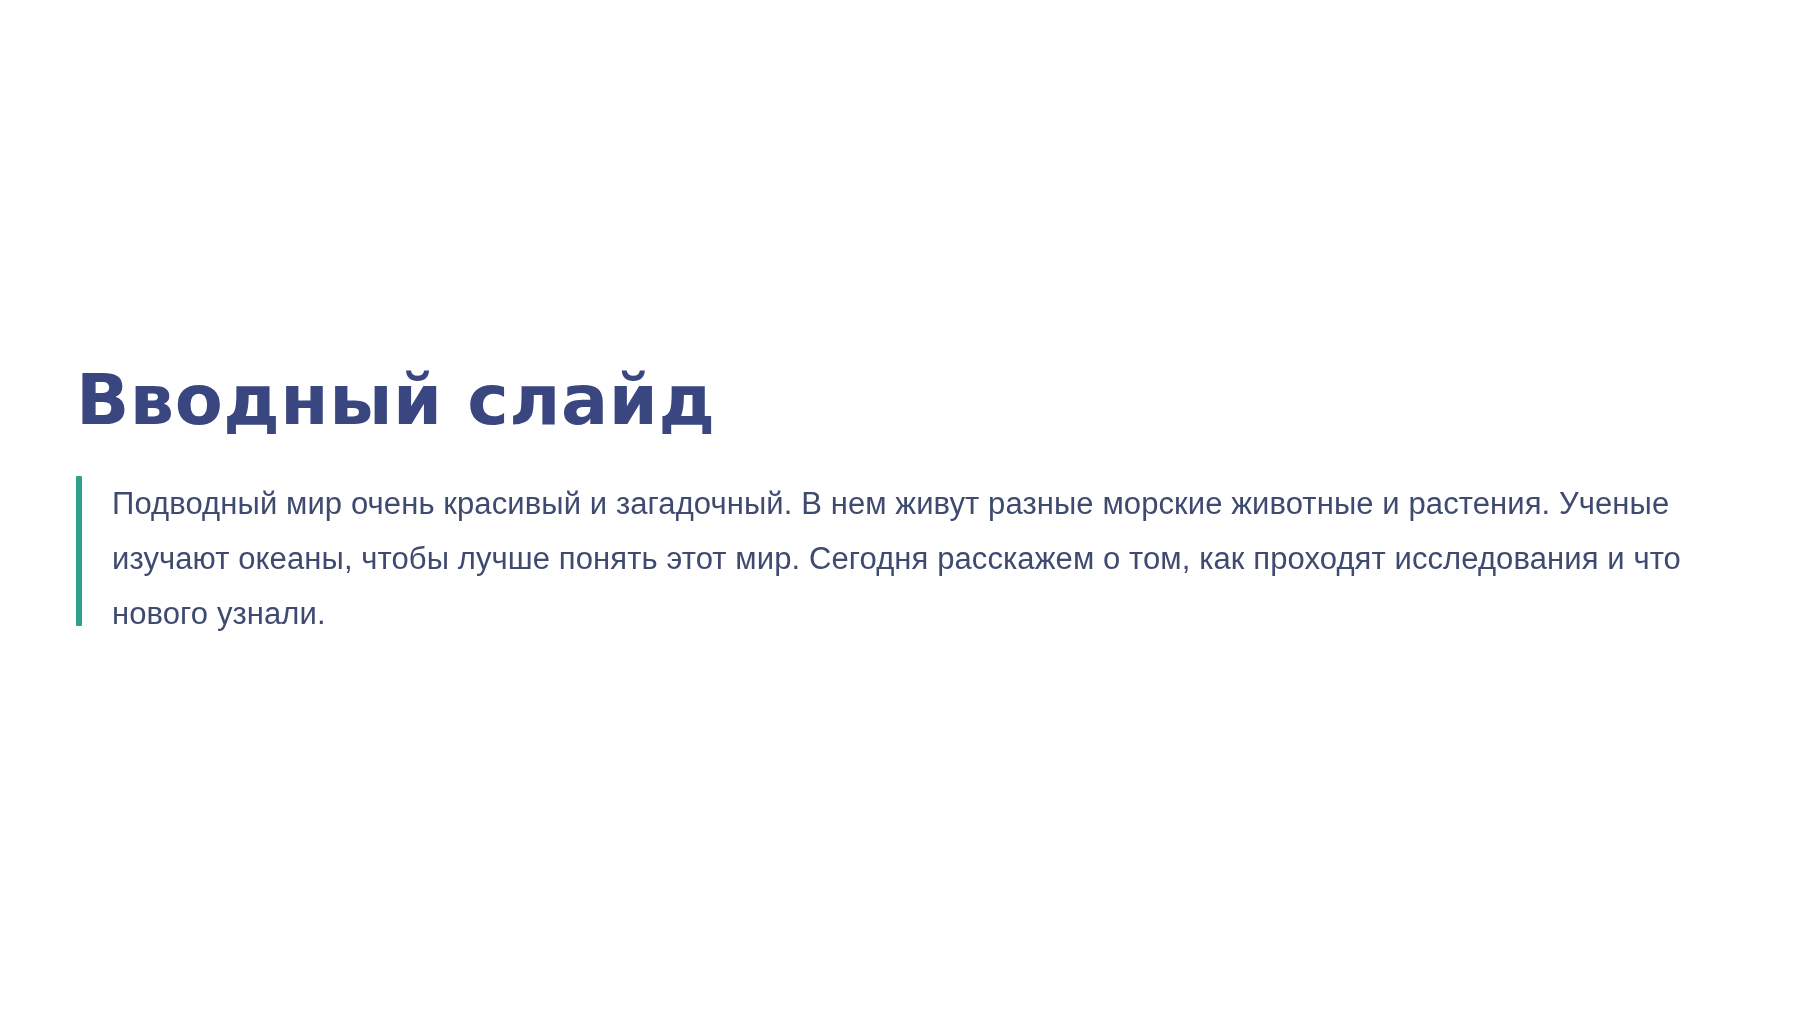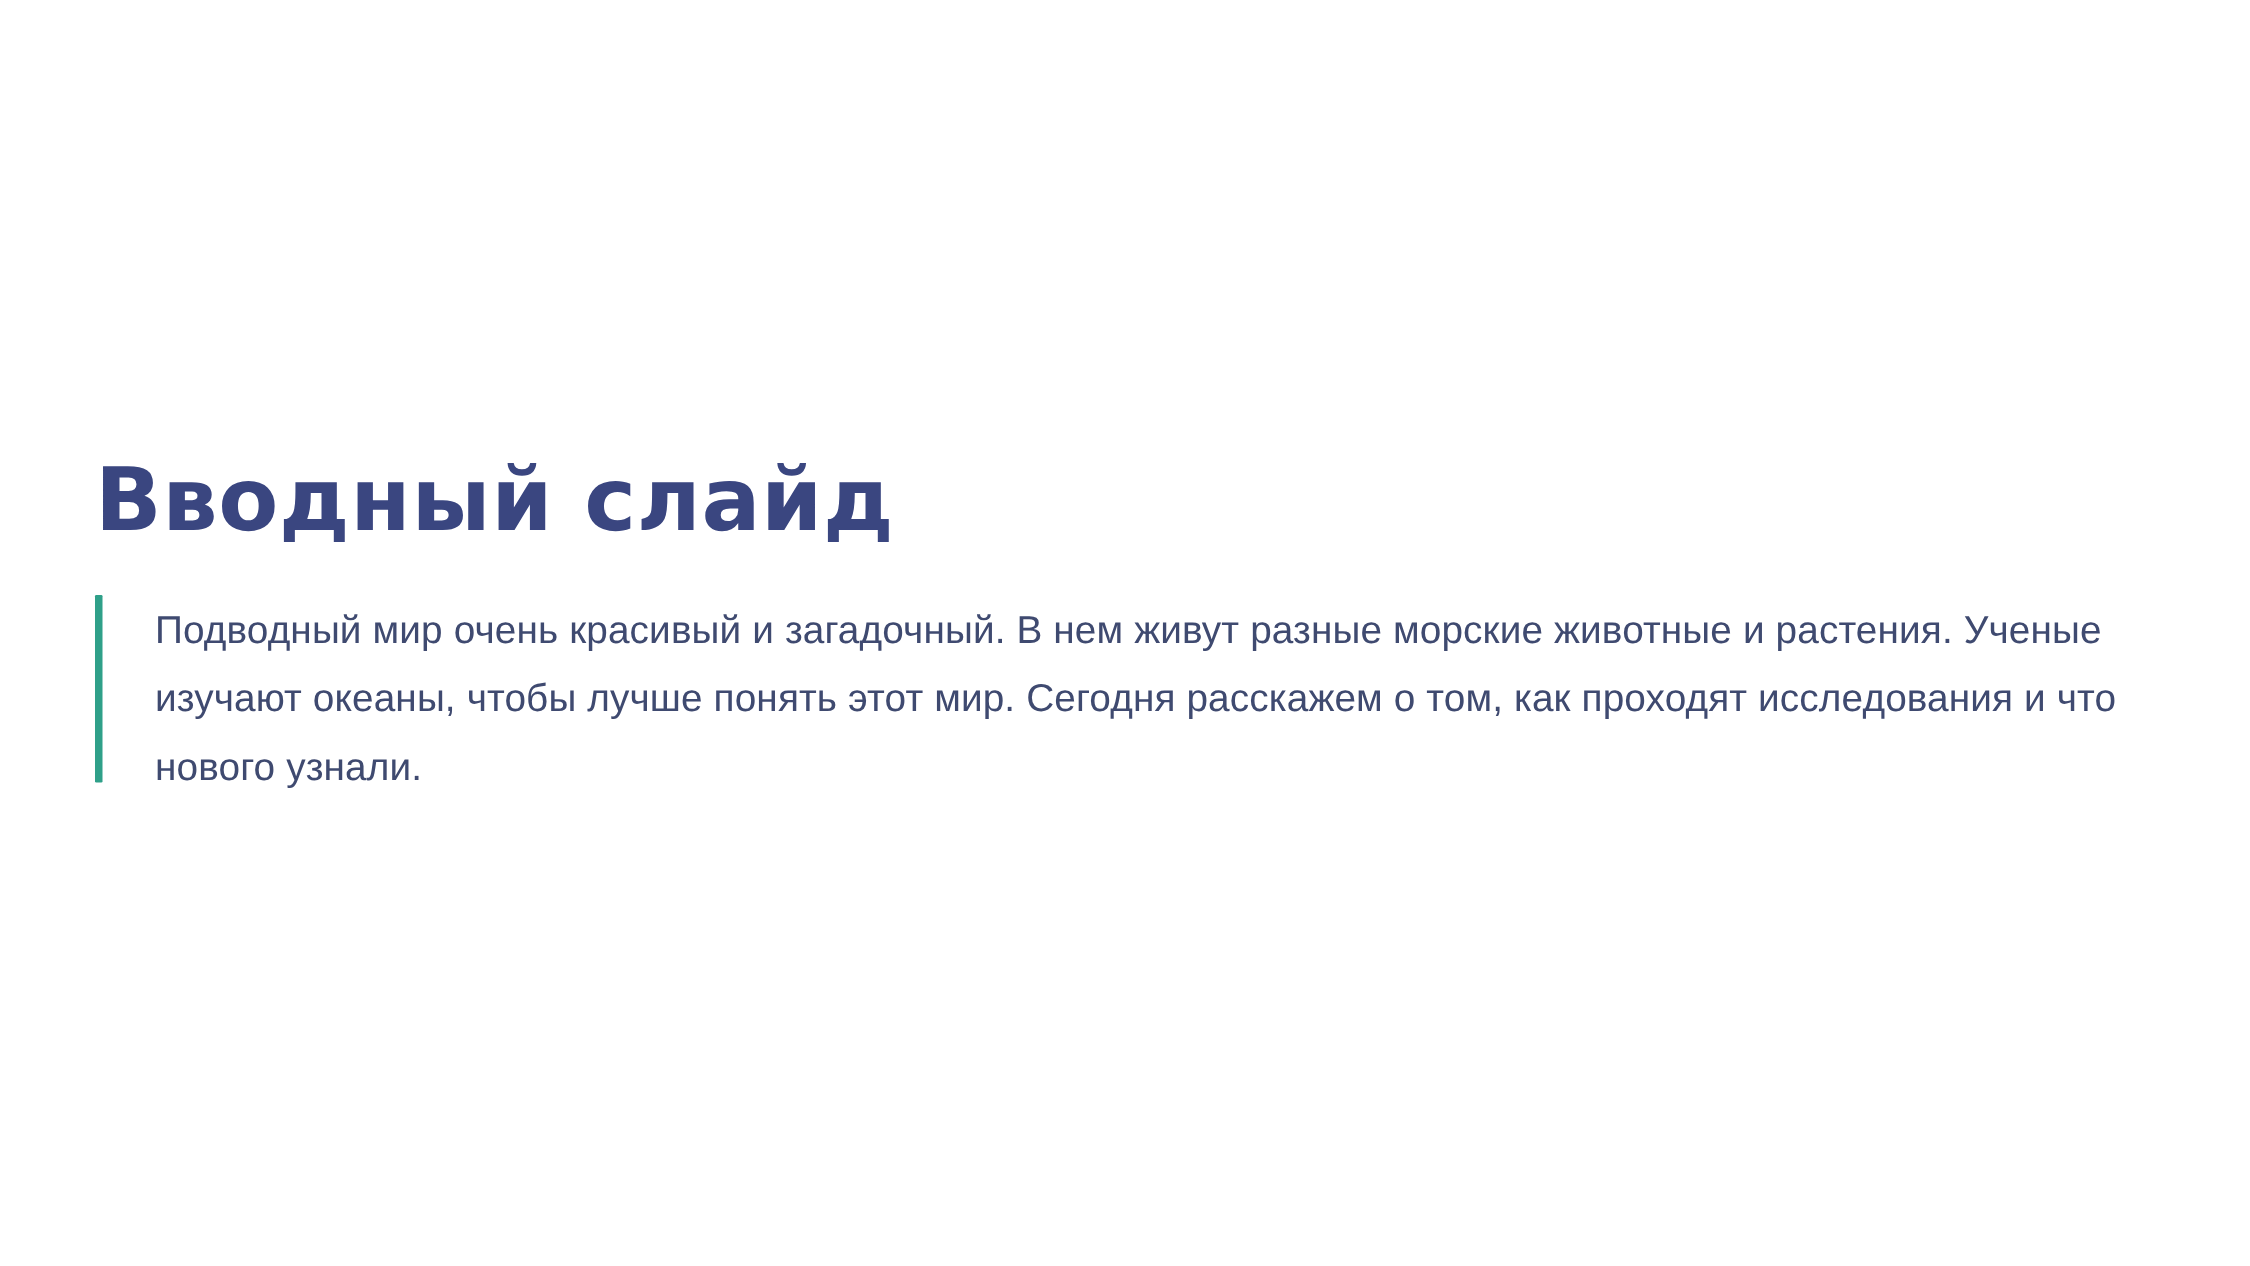--- a/index.html
+++ b/index.html
@@ -38,21 +38,21 @@
     font-weight: 700;
     line-height: 80px;
     letter-spacing: 0.5px;
     color: #3a4680;
     white-space: nowrap;
   }
 
   .body-block {
     position: relative;
     margin-top: 36px;
-    padding-left: 48px;
+    padding-left: 36px;
   }
 
   .accent-bar {
     position: absolute;
     left: 0;
     top: 0;
     width: 6px;
     height: 150px;
     background: #2fa089;
     border-radius: 1px;

